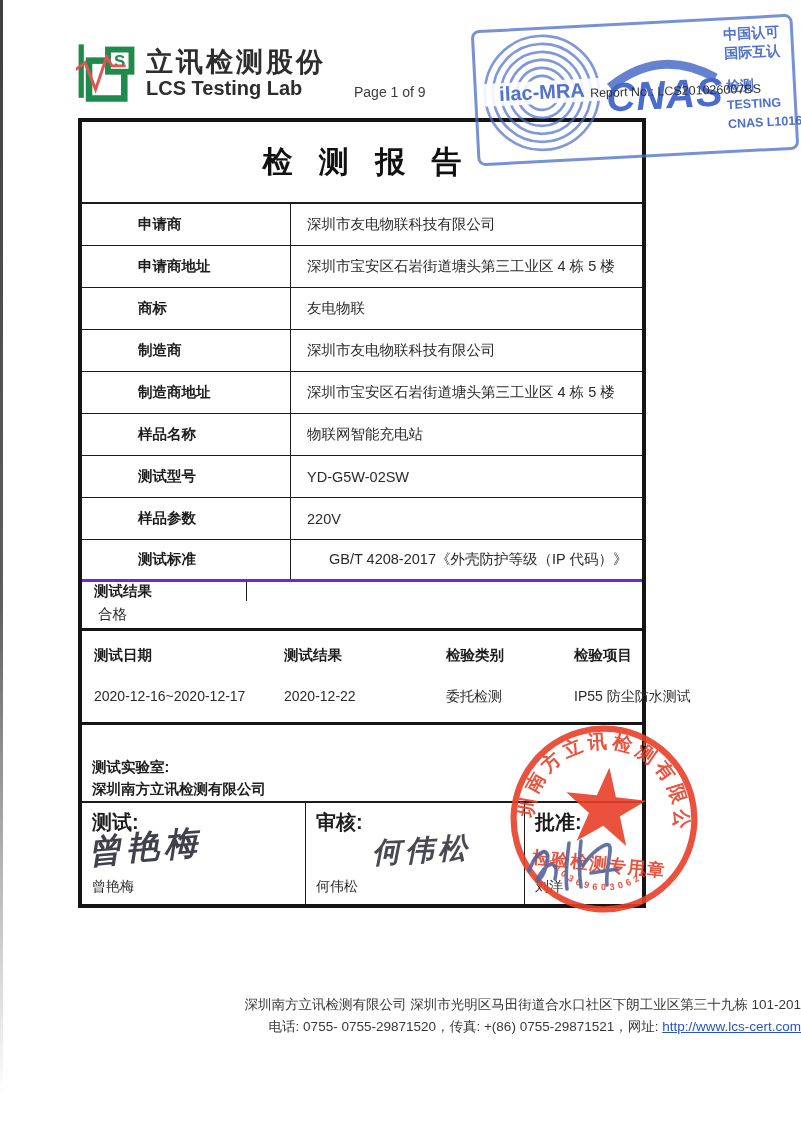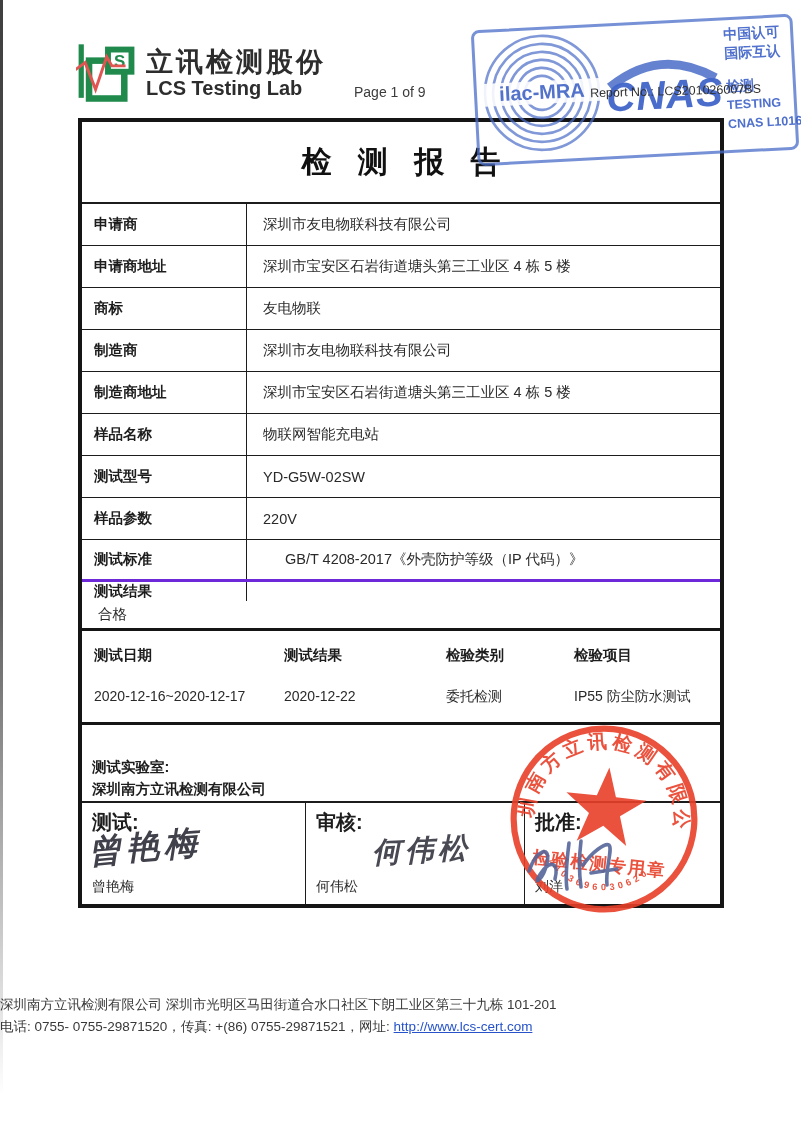--- a/index.html
+++ b/index.html
@@ -26,26 +26,26 @@
     transform:rotate(-3deg); color:#4a6cc8; z-index:4; }
   .stamp-border { position:absolute; inset:0; border:3px solid rgba(74,108,200,.75); border-radius:8px; }
   .ilac-svg { position:absolute; left:6px; top:4px; }
   .cnas-svg { position:absolute; left:128px; top:36px; }
   .stamp-text { position:absolute; left:252px; top:8px; line-height:19px; font-weight:700;
     color:rgba(64,100,200,.92); }
   .stamp-text .cn { font-size:14px; }
   .stamp-text .en { font-size:12.5px; }
   .stamp-text div { white-space:nowrap; }
   
-  .report-table { position:absolute; left:78px; top:118px; width:646px;
+  .report-table { position:absolute; left:78px; top:118px; width:568px;
     border:4px solid #151515; background:rgba(255,255,255,0); }
   .t-title { height:82px; border-bottom:2px solid #1c1c1c; display:flex;
     align-items:center; justify-content:center; font-size:30px; font-weight:700;
     letter-spacing:9px; color:#111; padding-left:9px; }
-  .f-row { display:flex; height:42px; border-bottom:1.5px solid #1c1c1c; }
+  .f-row { display:flex; height:42px; border-bottom:1.5px solid #1c1c1c;padding-left:44px; }
   .f-row.thick-bottom { border-bottom:3px solid #6d28d9;gap:22px; }
   .f-label { width:165px; border-right:1.5px solid #1c1c1c; display:flex; align-items:center;
     padding-left:12px; font-weight:700; font-size:14.5px; color:#1d1d1d; }
   .f-value { flex:1; display:flex; align-items:center; padding-left:16px;
     font-size:14.5px; color:#2a2a2a; }
   .r-row { display:flex; height:49px; border-bottom:3px solid #151515;flex-direction:column; }
   .dates { position:relative; height:94px; border-bottom:3px solid #151515;
     display:grid; grid-template-columns:190px 162px 128px 1fr; padding:0 0 4px 12px; }
   .d-col { position:relative; }
   .d-head { position:absolute; top:15px; font-size:14.5px; font-weight:700; color:#1d1d1d; white-space:nowrap; }
@@ -60,21 +60,21 @@
   .s-label { font-size:20px; font-weight:700; color:#1d1d1d; }
   .s-name { position:absolute; left:10px; bottom:8px; font-size:14px; color:#2c2c2c; }
   .handwrite { position:absolute; font-family:"DejaVu Serif", serif; font-style:italic;
     font-weight:700; color:#41414c; white-space:nowrap; }
   .hw1 { left:6px; top:22px; font-size:33px; transform:rotate(-5deg); letter-spacing:5px; }
   .hw2 { left:66px; top:28px; font-size:29px; transform:rotate(-3deg); letter-spacing:4px; color:#494953; }
   .approve-scribble { position:absolute; left:-4px; top:26px; z-index:6; }
   
   .seal { position:absolute; left:505px; top:720px; z-index:5; opacity:.9; transform:rotate(6deg); }
   
-  .footer { position:absolute; left:0; top:994px; width:100%; text-align:left;
+  .footer { position:absolute; left:0; top:994px; width:100%; text-align:right;
     font-size:13.5px; color:#383838; line-height:22px; font-weight:500; }
   .footer a { color:#2653c9; text-decoration:underline; }
 </style>
 </head>
 <body>
 
 <div class="page">
   <div class="scan-edge"></div>
 
   <svg class="logo" width="62" height="66" viewBox="0 0 95 100">

